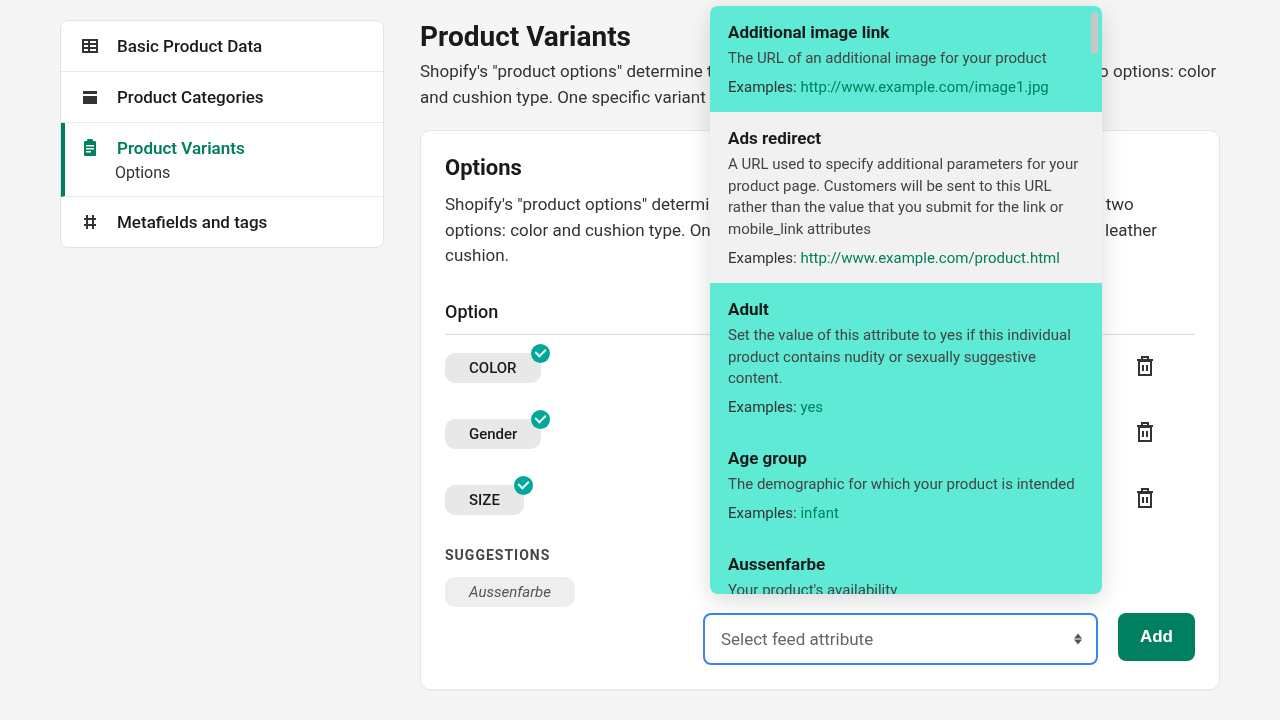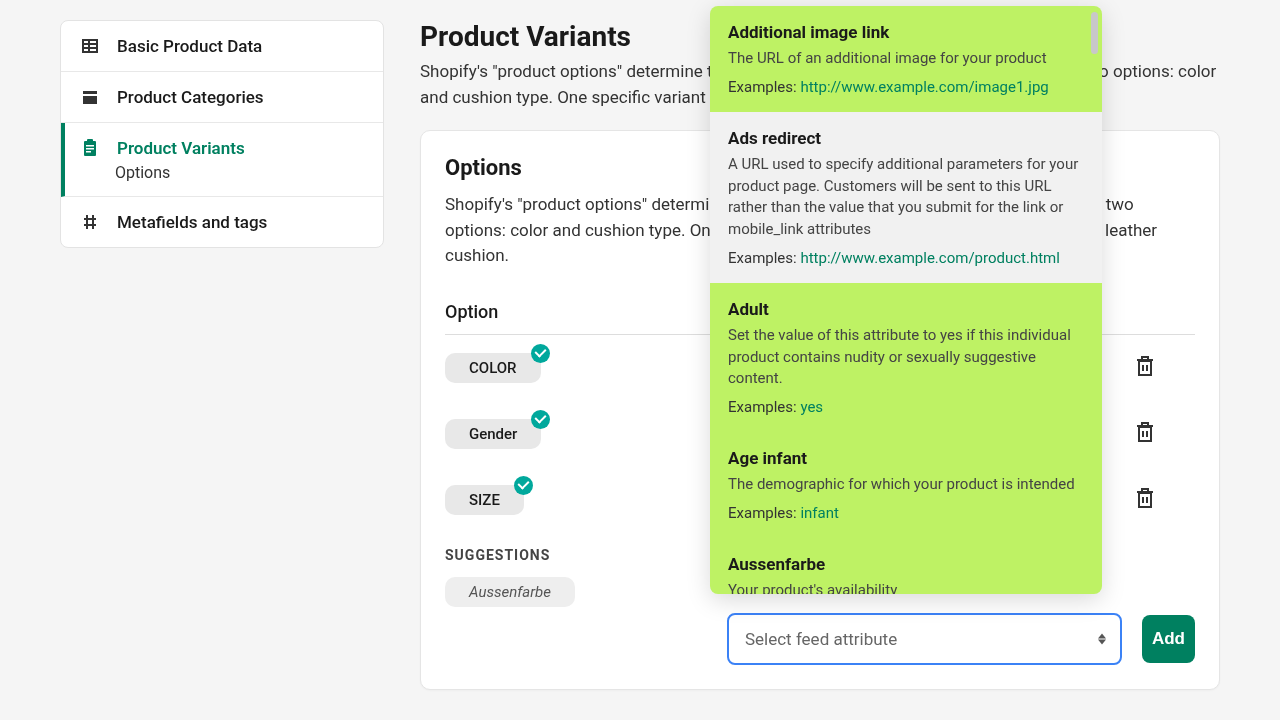--- a/index.html
+++ b/index.html
@@ -112,21 +112,21 @@
     font-size: 14px;
     letter-spacing: 1px;
     font-weight: 700;
     color: #444;
     margin-top: 14px;
     margin-bottom: 14px;
   }
   .add-row {
     display: flex;
     gap: 20px;
-    align-items: center;
+    align-items: flex-start;
     position: absolute;
     bottom: 24px;
     right: 24px;
   }
   .select-box {
     width: 395px;
     padding: 14px 16px;
     border: 2px solid #3b82f6;
     border-radius: 8px;
     font-size: 17px;
@@ -146,32 +146,32 @@
     border-left: 4px solid transparent;
     border-right: 4px solid transparent;
   }
   .caret-up { border-bottom: 5px solid #555; }
   .caret-down { border-top: 5px solid #555; }
   .add-btn {
     background: #008060;
     color: #fff;
     border: none;
     border-radius: 8px;
-    padding: 14px 10px;
+    padding: 14px 22px;
     font-size: 17px;
     font-weight: 600;
     cursor: pointer;
   }
   .dropdown {
     position: absolute;
     top: -14px;
     right: 118px;
     width: 392px;
     max-height: 600px;
-    background: #bef264;
+    background: #5eead4;
     border-radius: 8px;
     box-shadow: 0 6px 24px rgba(0,0,0,0.15);
     overflow: hidden;
     z-index: 50;
   }
   .dropdown-inner {
     max-height: 588px;
     overflow-y: auto;
     padding: 0;
   }
@@ -352,21 +352,21 @@
             <div class="dd-title">Ads redirect</div>
             <div class="dd-desc">A URL used to specify additional parameters for your product page. Customers will be sent to this URL rather than the value that you submit for the link or mobile_link attributes</div>
             <div class="dd-ex">Examples: <span class="dd-ex-val">http://www.example.com/product.html</span></div>
           </div>
           <div class="dd-item">
             <div class="dd-title">Adult</div>
             <div class="dd-desc">Set the value of this attribute to yes if this individual product contains nudity or sexually suggestive content.</div>
             <div class="dd-ex">Examples: <span class="dd-ex-val">yes</span></div>
           </div>
           <div class="dd-item">
-            <div class="dd-title">Age infant</div>
+            <div class="dd-title">Age group</div>
             <div class="dd-desc">The demographic for which your product is intended</div>
             <div class="dd-ex">Examples: <span class="dd-ex-val">infant</span></div>
           </div>
           <div class="dd-item">
             <div class="dd-title">Aussenfarbe</div>
             <div class="dd-desc">Your product's availability</div>
           </div>
         </div>
     </div>
   </div>

